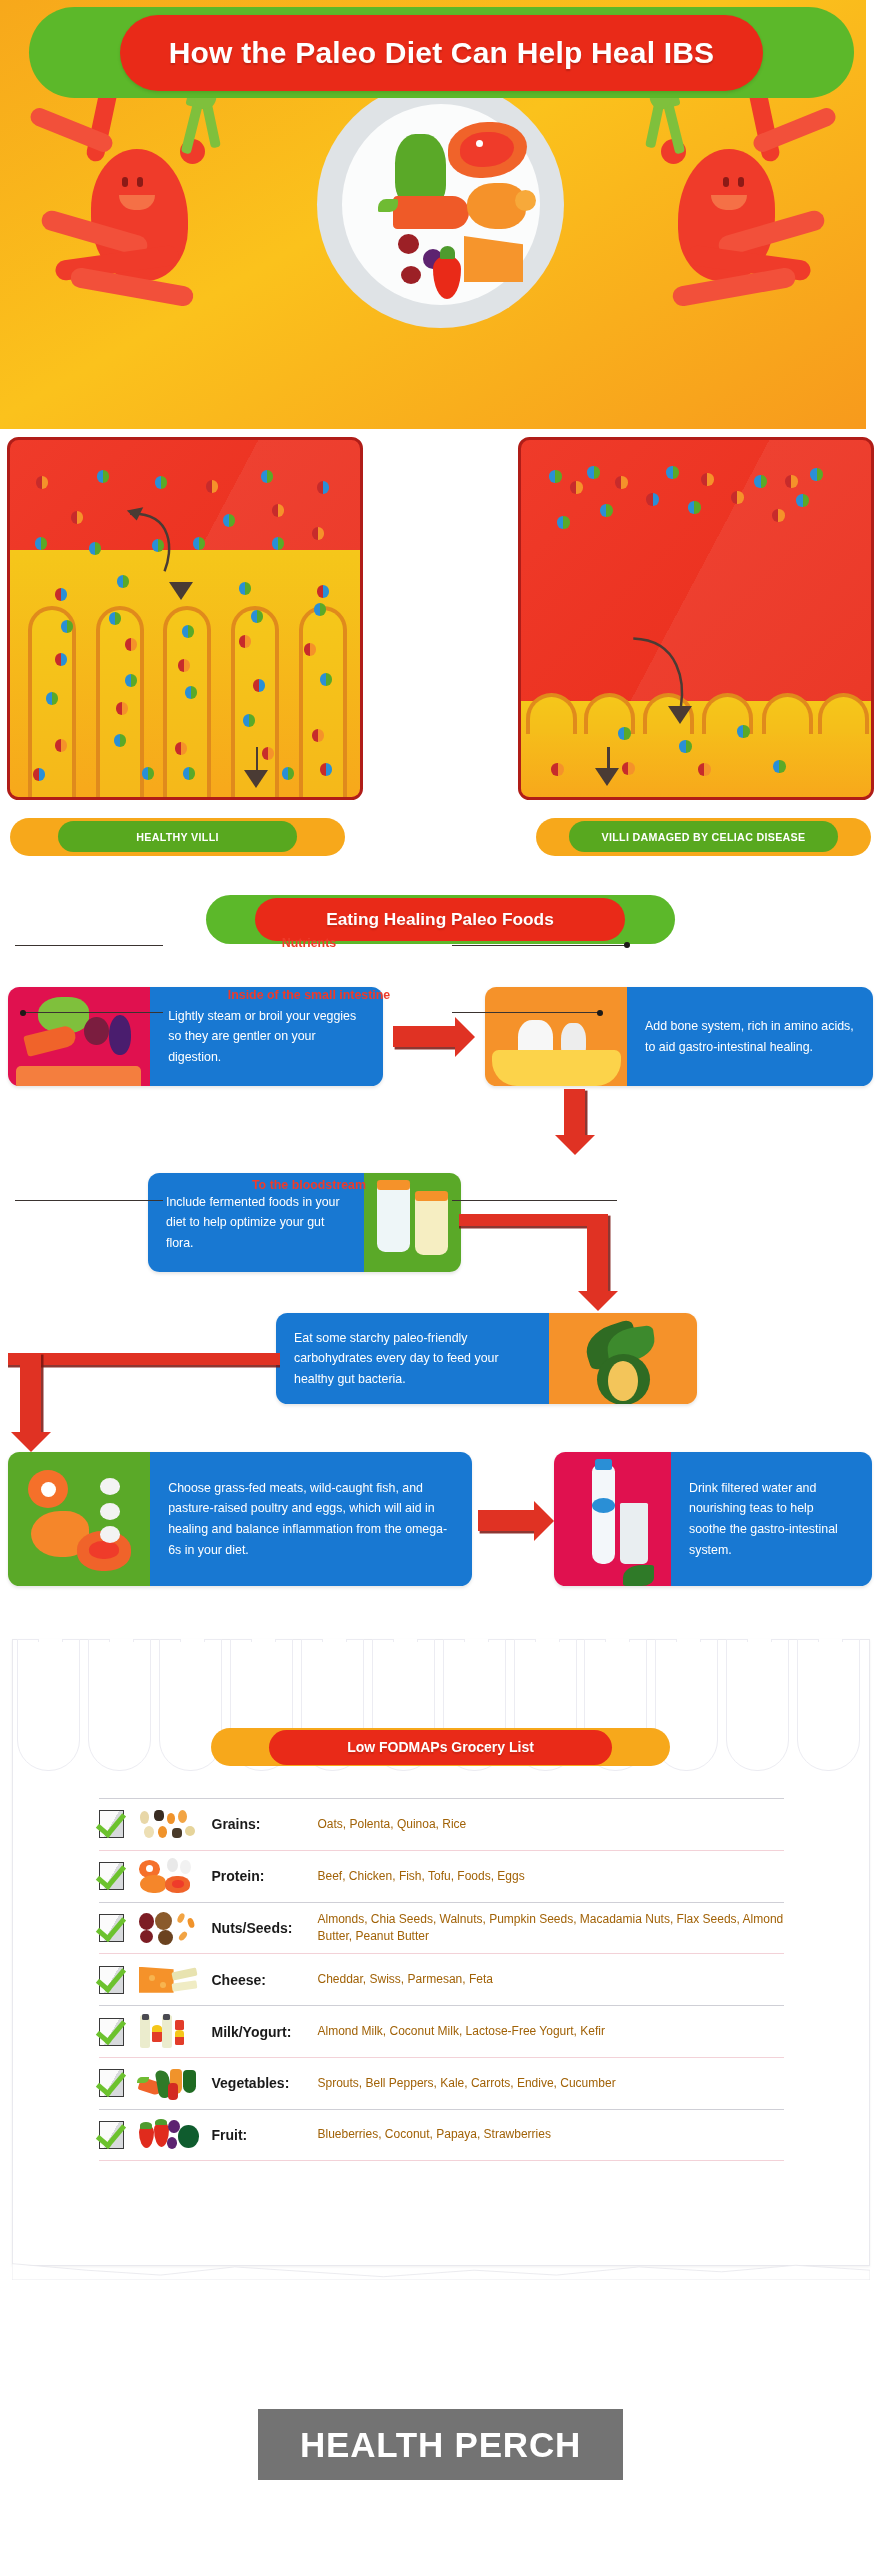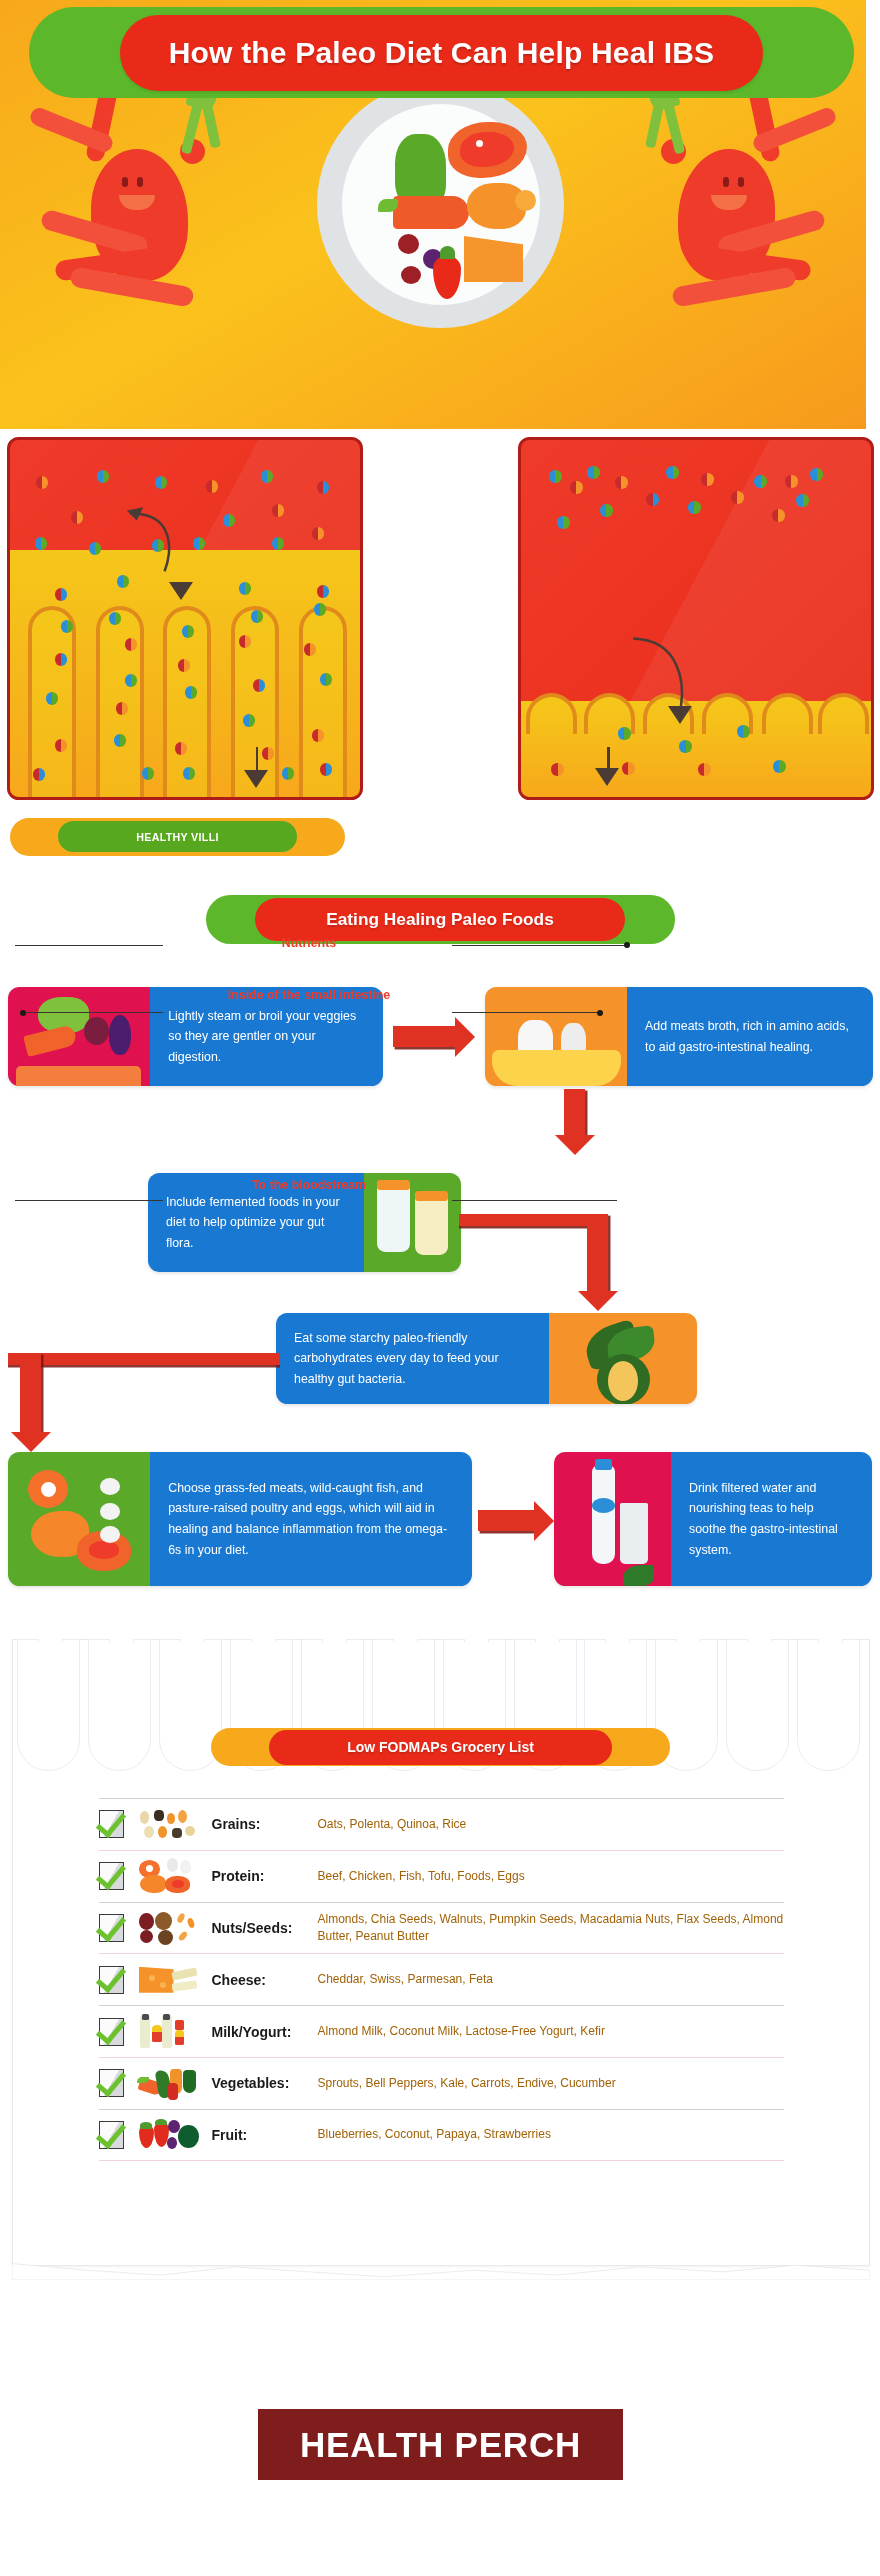--- a/index.html
+++ b/index.html
@@ -267,21 +267,21 @@
 
   
   .g { position:absolute; border-radius:50%; }
 
   .torn { position:absolute; left:11.5px; top:635px; width:858px; height:18px; }
 
   
   .footer { position:relative; width:881px; height:198px; background:#fff; }
   .logo {
     position:absolute; left:258px; top:40px; width:365px; height:71px;
-    background:#7f1d1d; display:flex; align-items:center; justify-content:center;
+    background:#737373; display:flex; align-items:center; justify-content:center;
   }
   .logo-text { color:#fff; font-weight:bold; font-size:35px; letter-spacing:0.8px;
     font-family:"Liberation Sans", sans-serif; }
 </style>
 </head>
 <body>
 
 <div class="page">
 
   <section class="hero">
@@ -463,20 +463,25 @@
 
     <div class="leader" style="left:15px;  top:771px; width:148px;"></div>
     <div class="leader" style="left:452px; top:771px; width:165px;"></div>
     <div class="villi-label" style="left:177px; top:749px; width:264px;">To the bloodstream</div>
 
     <div class="villi-pill left">
       <div class="villi-pill-inner">
         <span class="villi-pill-text">HEALTHY VILLI</span>
       </div>
     </div>
+    <div class="villi-pill right">
+      <div class="villi-pill-inner">
+        <span class="villi-pill-text">VILLI DAMAGED BY CELIAC DISEASE</span>
+      </div>
+    </div>
   </section>
 
   <section class="banner-wrap">
     <div class="banner">
       <div class="banner-inner">
         <span class="banner-text">Eating Healing Paleo Foods</span>
       </div>
     </div>
   </section>
 
@@ -494,21 +499,21 @@
     </div>
 
     <div class="arrow-r" style="left:393px; top:59px; width:64px;"></div>
 
     <div class="card" style="left:485px; top:20px; width:388px; height:99px;">
       <div class="card-img broth-bg" style="width:142px;">
         <div class="g" style="left:33px; top:33px; width:35px; height:43px; background:#f7f7f7; border-radius:40% 40% 30% 30%;"></div>
         <div class="g" style="left:76px; top:36px; width:25px; height:40px; background:#ededed; border-radius:40%;"></div>
         <div class="g" style="left:6.6px; bottom:0; width:129px; height:36px; background:#fcd34a; border-radius:6.6px 6.6px 25px 25px;"></div>
       </div>
-      <div class="card-txt">Add meats broth, rich in amino acids, to aid gastro-intestinal healing.</div>
+      <div class="card-txt">Add bone system, rich in amino acids, to aid gastro-intestinal healing.</div>
     </div>
 
     <div class="arrow-d" style="left:564px; top:122px; height:48px;"></div>
 
     <div class="card reverse" style="left:148px; top:206px; width:313px; height:99px;">
       <div class="card-img ferment-bg" style="width:97px;">
         <div class="g" style="left:13px; top:10px; width:33px; height:69px; background:#eef6f8; border-radius:5px 5px 8.2px 8.2px;"></div>
         <div class="g" style="left:13px; top:6.6px; width:33px; height:10px; background:#f5922a; border-radius:3.3px;"></div>
         <div class="g" style="left:51px; top:21.4px; width:33px; height:61px; background:#f6eec2; border-radius:5px 5px 8.2px 8.2px;"></div>
         <div class="g" style="left:51px; top:18px; width:33px; height:10px; background:#f5922a; border-radius:3.3px;"></div>

